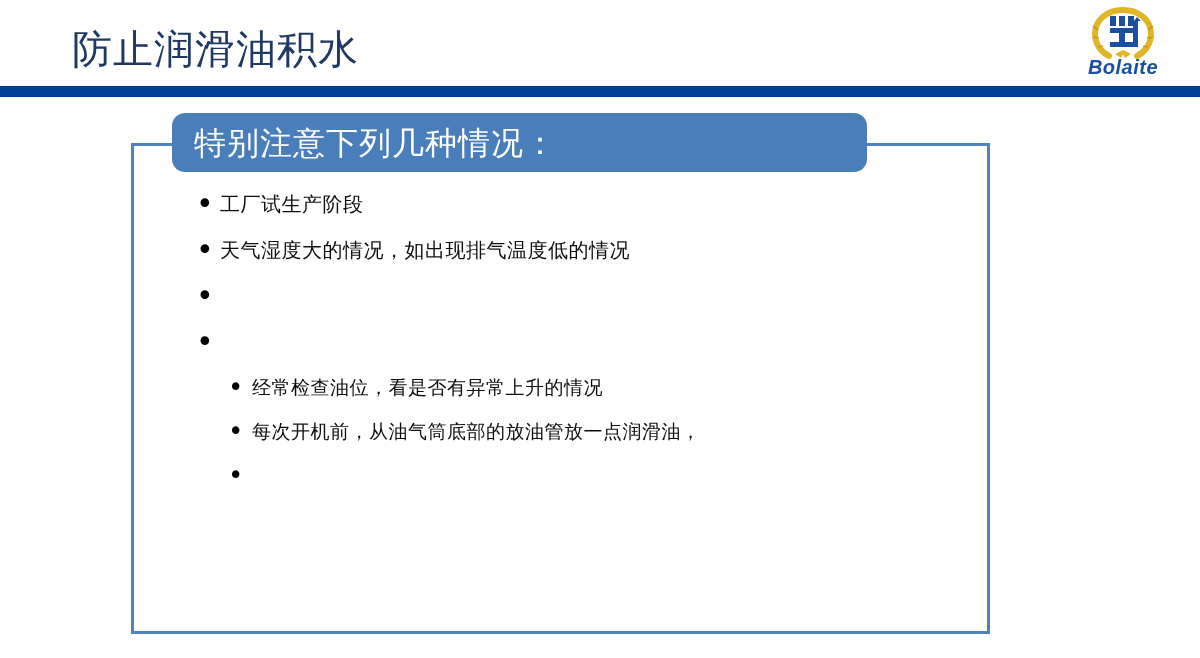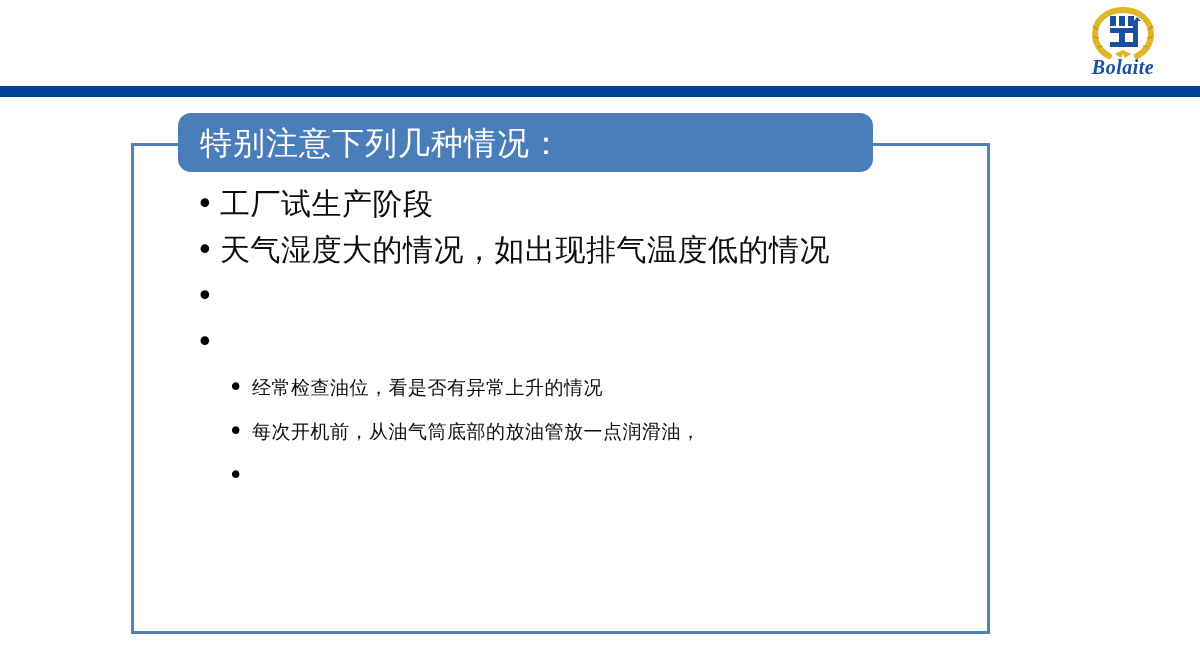--- a/index.html
+++ b/index.html
@@ -62,21 +62,21 @@
   }
   .logo-emblem {
     width: 76px;
     height: 56px;
     margin: 0 auto;
     display: block;
   }
   .logo-word {
     display: block;
     margin-top: -4px;
-    font-family: Liberation Serif, serif;
+    font-family: Liberation Sans, sans-serif;
     font-style: italic;
     font-weight: 700;
     font-size: 20px;
     color: #1B4FA0;
     letter-spacing: 0.5px;
   }
 
   
   .content-frame {
     position: absolute;
@@ -85,21 +85,21 @@
     width: 859px;
     height: 491px;
     border: 3px solid #4F81BD;
     box-sizing: border-box;
     background: transparent;
   }
 
   
   .banner {
     position: absolute;
-    left: 178px;
+    left: 172px;
     top: 113px;
     width: 695px;
     height: 59px;
     background: #4A7EBB;
     border-radius: 13px;
     box-sizing: border-box;
     display: flex;
     align-items: center;
     padding-left: 22px;
   }
@@ -137,39 +137,40 @@
     font-size: 30px;
     line-height: 44px;
     color: #000000;
   }
   .level-2 .bullet-dot {
     font-size: 26px;
     line-height: 42px;
   }
   .bullet-text {
     flex: 1 1 auto;
-    font-size: 30px;
+    font-size: 20px;
     line-height: 44px;
     color: #0d0d0d;
     letter-spacing: 0.5px;
   }
   .level-2 .bullet-text {
     font-size: 19px;
     line-height: 42px;
     max-width: 670px;
   }
   .level-1 .bullet-text {
     max-width: 700px;
   }
 </style>
 </head>
 <body>
 
 <div class="slide">
 
+  <div class="slide-title">防止润滑油积水</div>
 
   <div class="header-rule"></div>
   <div class="header-rule-thin"></div>
 
   <div class="logo">
     <svg class="logo-emblem" viewBox="0 0 76 56">
 
       <path d="M38 6 C22 6 10 16 10 30 C10 40 16 48 24 52" fill="none" stroke="#E0B526" stroke-width="6" stroke-linecap="round"></path>
       <path d="M38 6 C54 6 66 16 66 30 C66 40 60 48 52 52" fill="none" stroke="#E0B526" stroke-width="6" stroke-linecap="round"></path>
 

